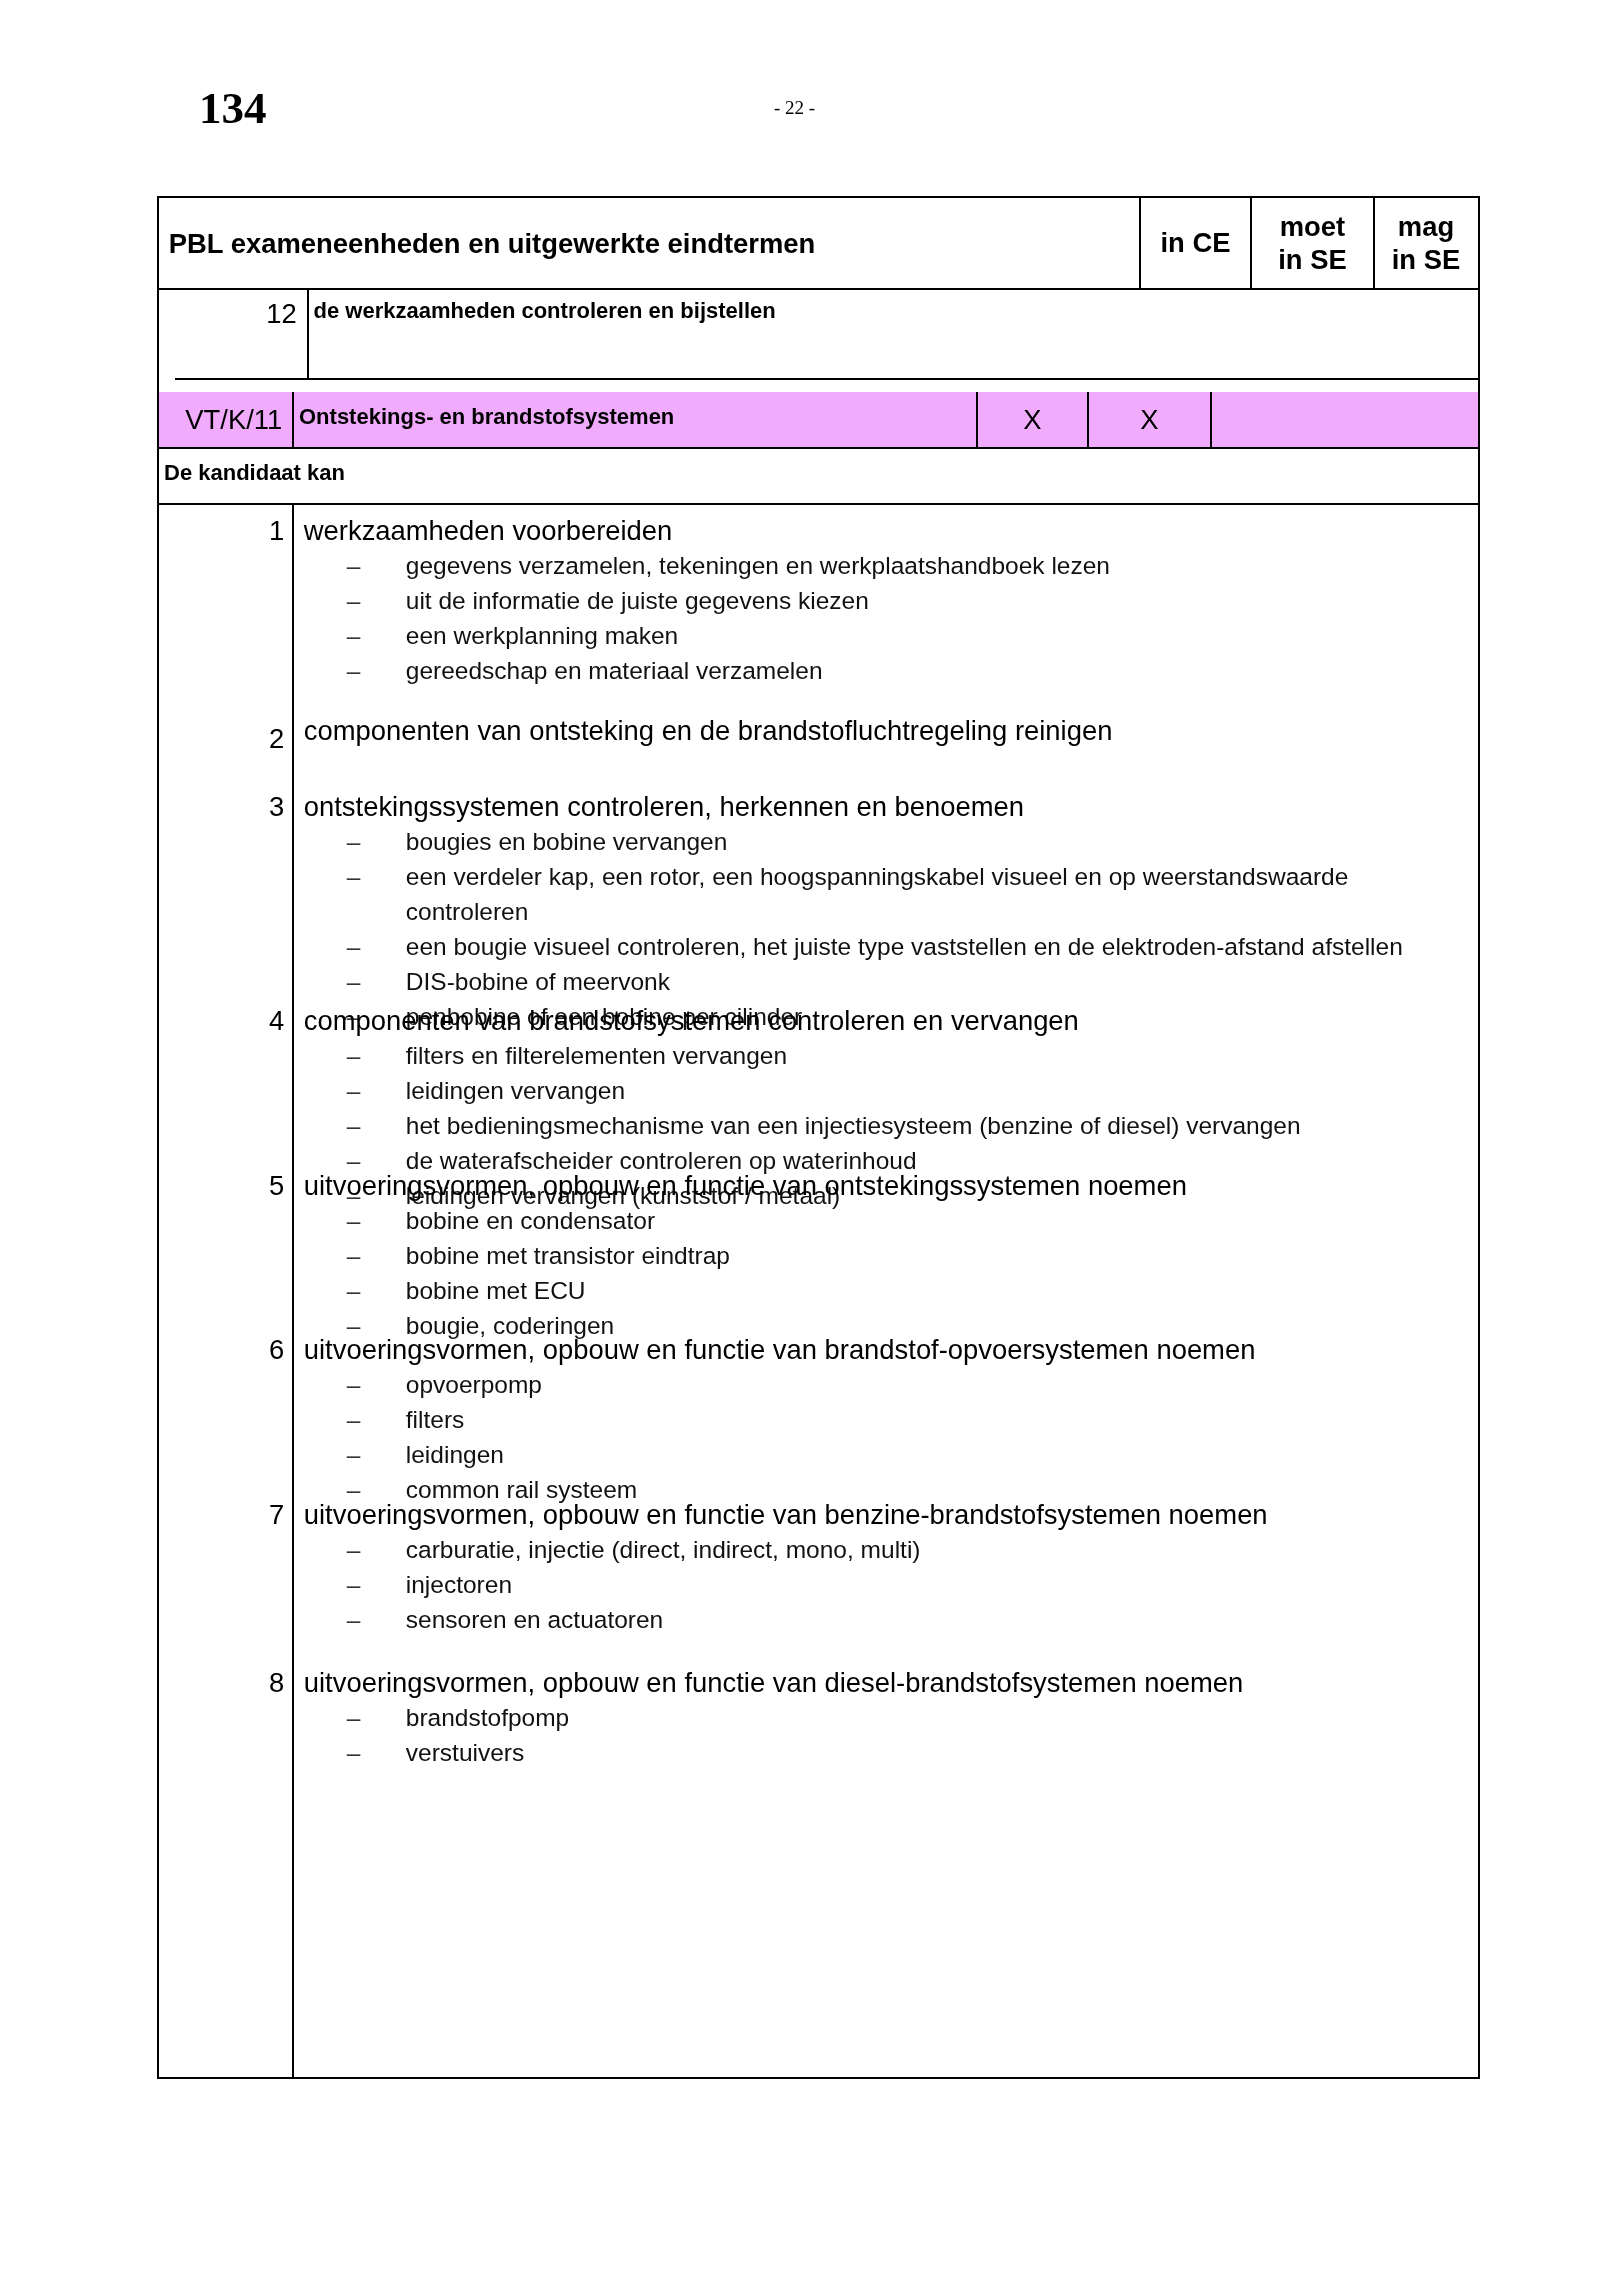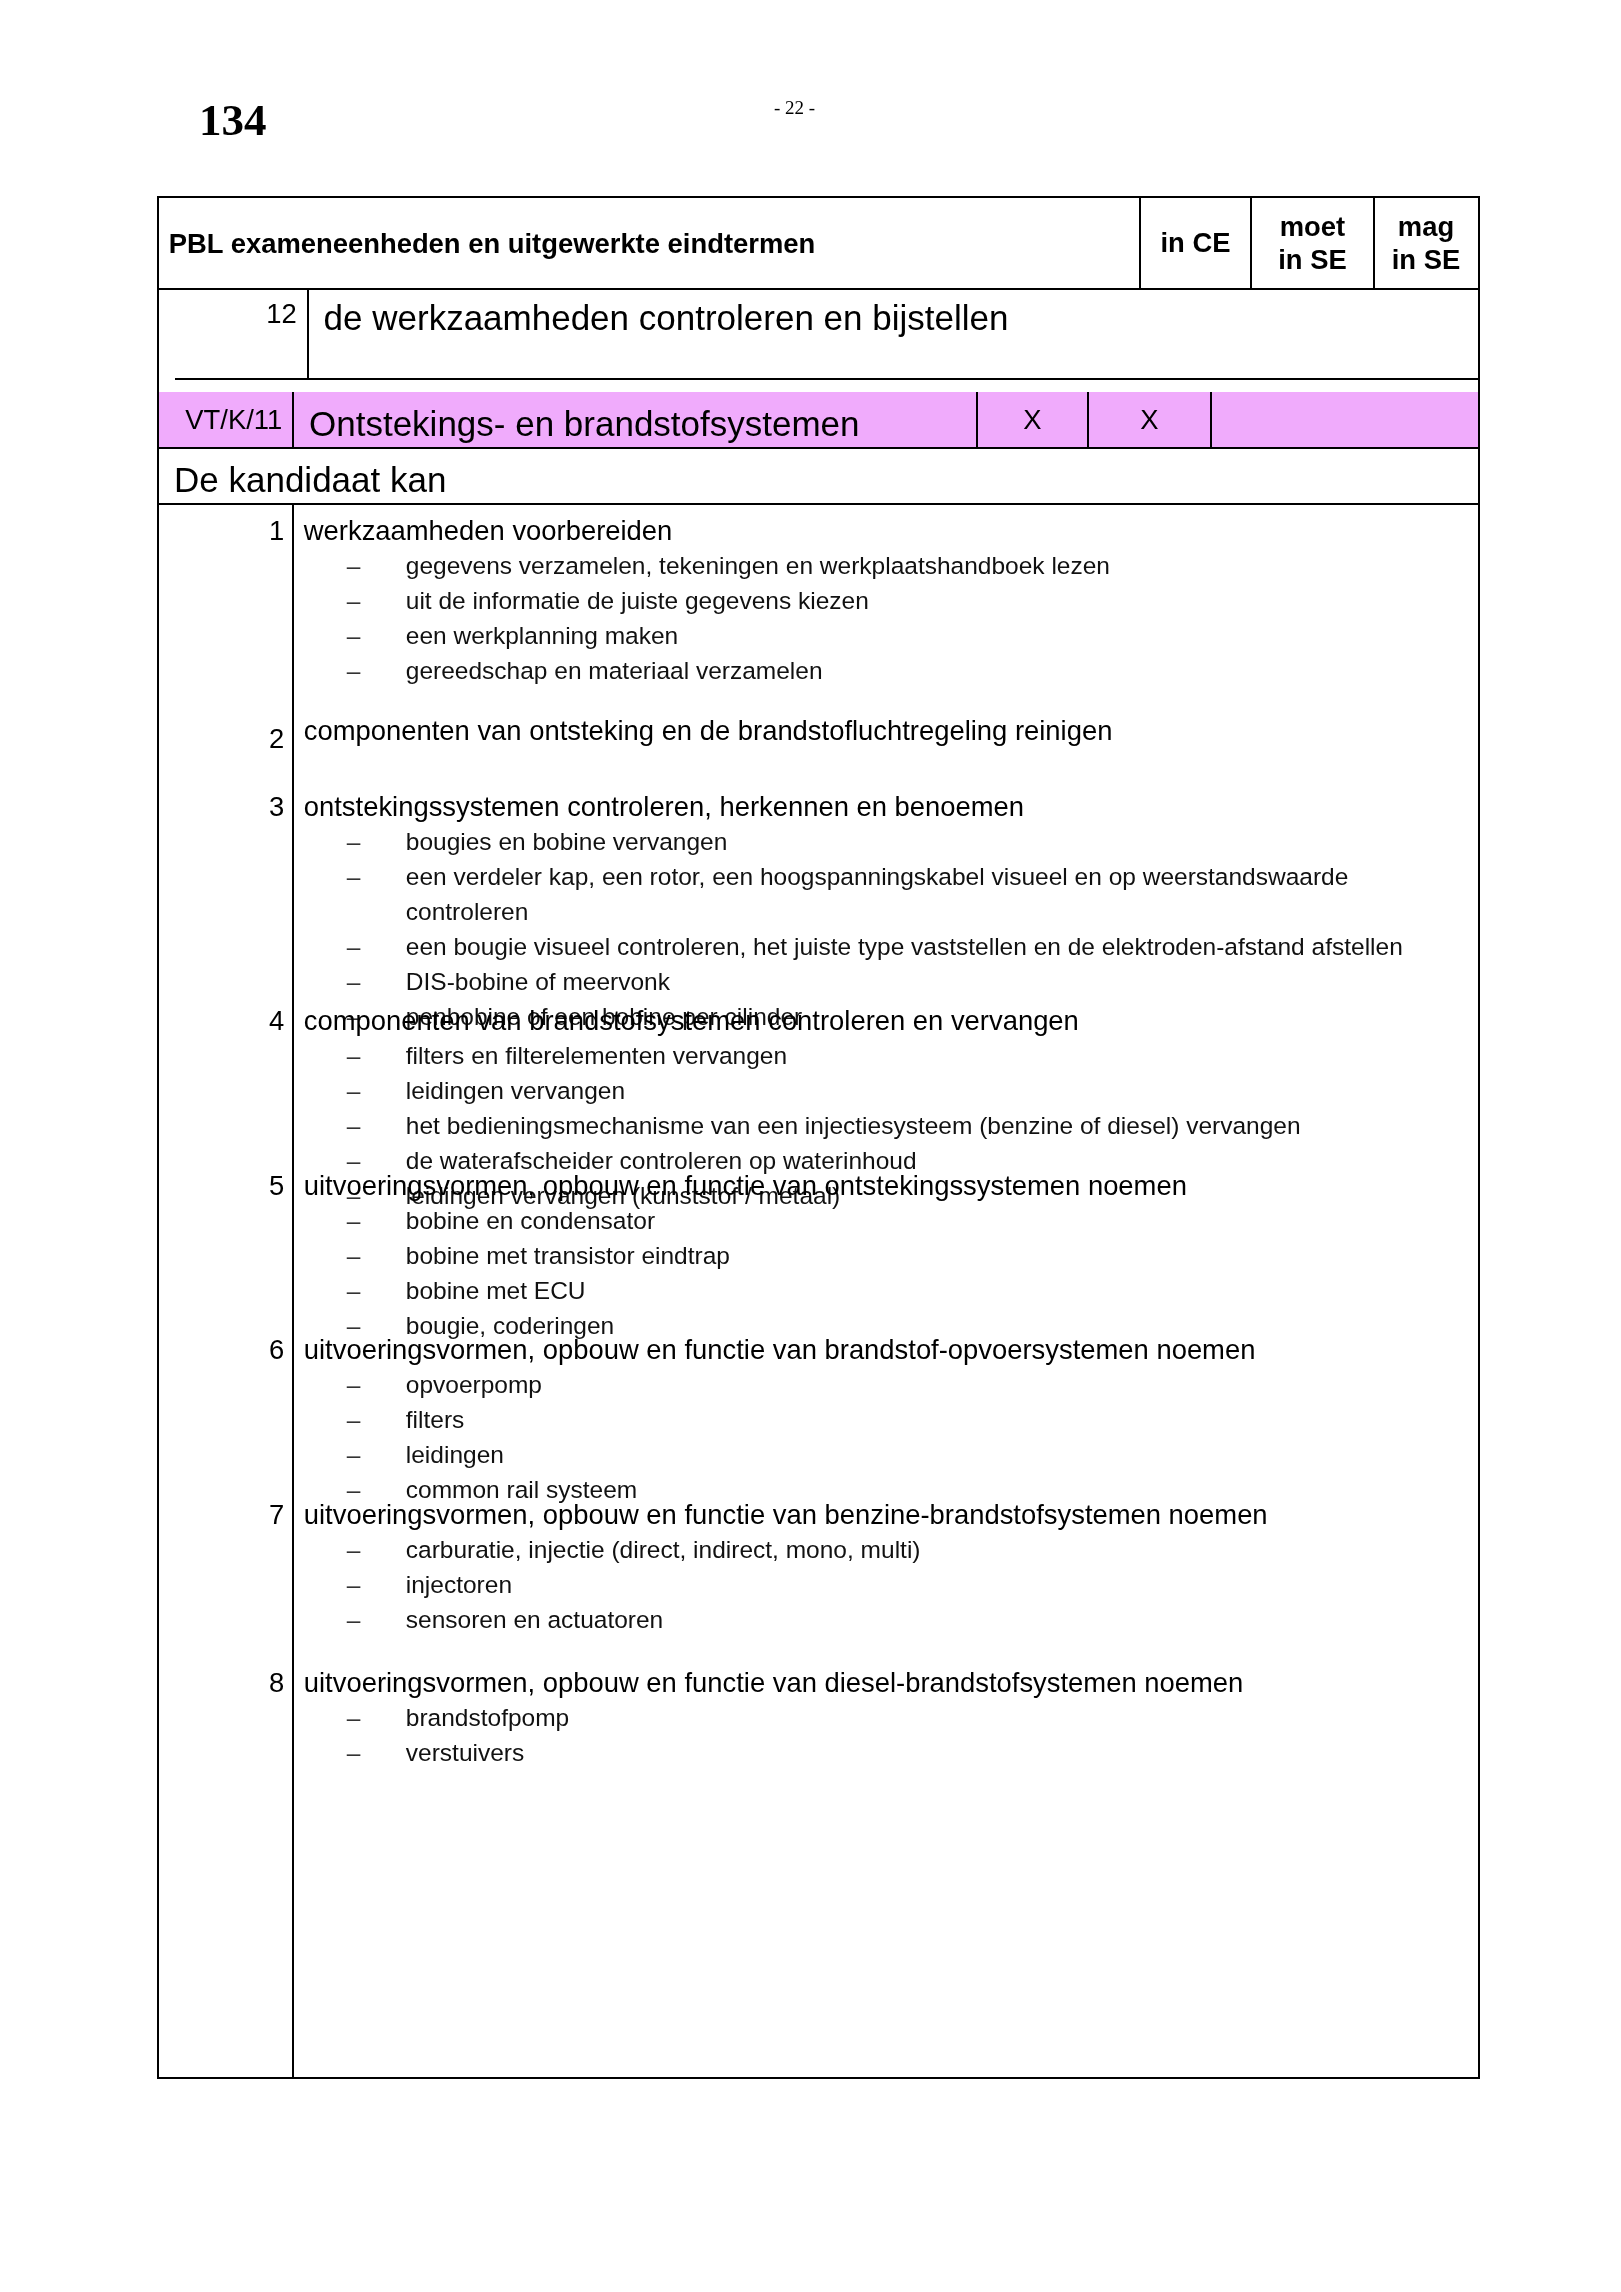--- a/index.html
+++ b/index.html
@@ -1,18 +1,18 @@
 <!DOCTYPE html>
 <html><head>
 <meta charset="utf-8">
 <style>
   html, body { margin: 0; padding: 0; background: #ffffff; }
   body { width: 1621px; height: 2293px; position: relative; overflow: hidden; color: #000; }
   .page-num-bold {
-    position: absolute; left: 199px; top: 98px;
+    position: absolute; left: 199px; top: 86px;
     font-family: "Liberation Serif", serif; font-weight: bold; font-size: 45px; line-height: 1;
   }
   .page-num-center {
     position: absolute; left: 774px; top: 98px;
     font-family: "Liberation Serif", serif; font-size: 19px; line-height: 1;
   }
   .tbl {
     position: absolute; left: 157px; top: 196px; width: 1323px;
     border: 2.9px solid #000; box-sizing: border-box;
     font-family: "Liberation Sans", sans-serif;
@@ -29,21 +29,21 @@
   .c-wide { width: 1182px; }
 
   .hdr { height: 92px; }
   .hdr .title { font-weight: bold; font-size: 27.4px; position: absolute; left: 9.8px; top: 30px; white-space: nowrap; }
   .hdr .col-h { font-weight: bold; font-size: 27.4px; text-align: center; line-height: 33px; position: absolute; left: 0; right: 0; }
   .hdr .col-h.single { top: 28px; }
   .hdr .col-h.double { top: 11.8px; }
 
   .r12 { height: 90px; margin-left: 16px; }
   .num { font-size: 27.4px; text-align: right; position: absolute; right: 9.8px; }
-  .txt { font-size: 35px; position: absolute; left: 15px; white-space: nowrap; }
+  .txt { font-size: 22px; position: absolute; left: 5px; white-space: nowrap; font-weight: bold; }
   .r12 .num, .r12 .txt { top: 7.8px; }
 
   .unit { height: 57px; background: #f0abfc; margin-top: 12px; }
   .unit .num, .unit .txt { top: 11.8px; }
   .unit .xmark { font-size: 27.4px; text-align: center; position: absolute; left: 0; right: 0; top: 11.8px; }
 
   .kan { height: 56px; flex-direction: column; }
   .kan .txt { top: 10.8px; }
 
   .body { height: 1572px; }

